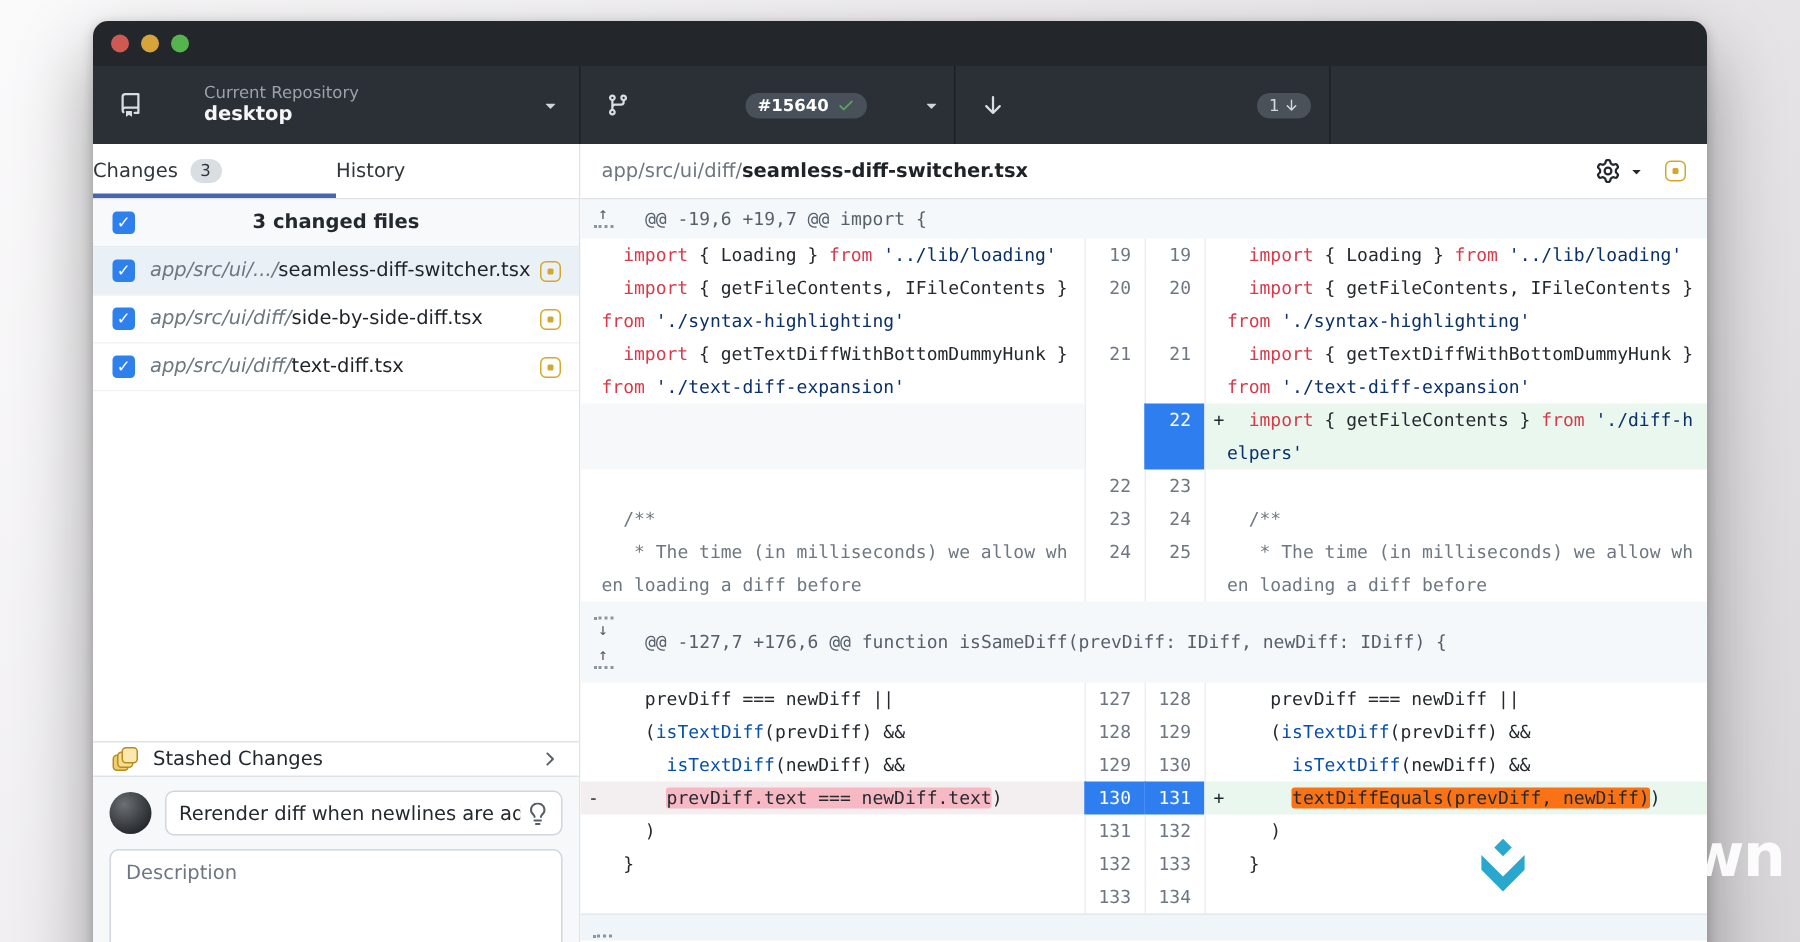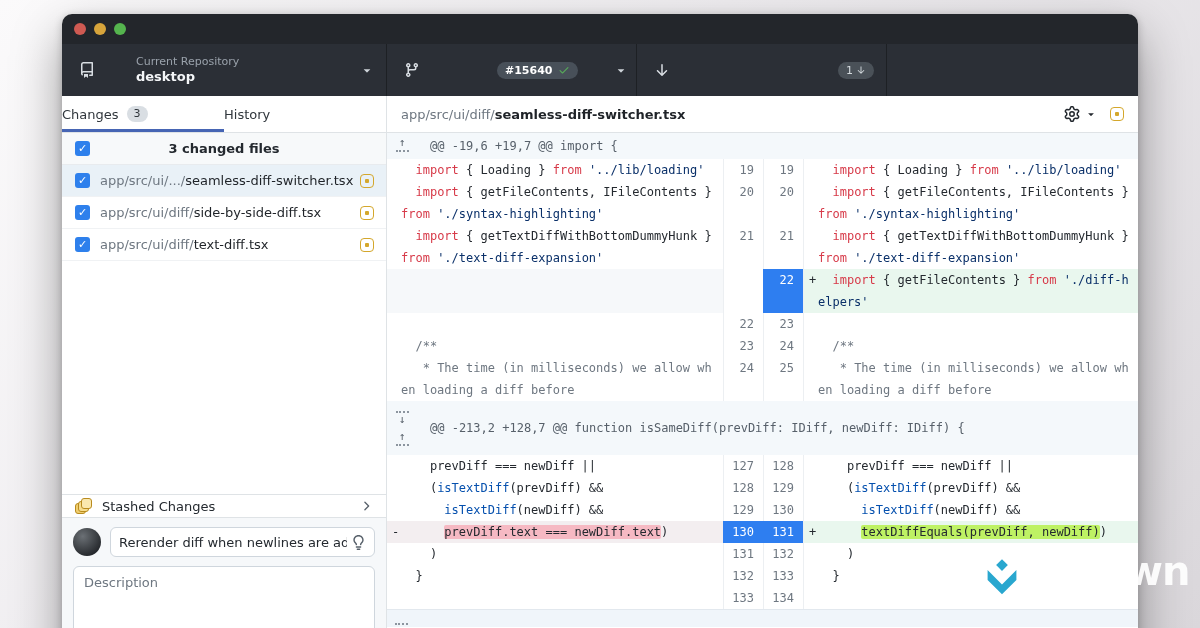--- a/index.html
+++ b/index.html
@@ -47,21 +47,21 @@
   .summary-row { height:32px; flex:none; background:#f7f9fa; border-bottom:1px solid #e8ebee; position:relative; display:flex; align-items:center; justify-content:center; }
   .summary-row .cb { position:absolute; left:13px; top:8px; }
   .summary-text { font-size:13px; font-weight:600; color:#24292f; }
 
   .cb { width:15px; height:15px; border-radius:3px; background:#2e80ec; color:#fff; font-size:11px; line-height:15px; text-align:center; flex:none; cursor:pointer; }
 
   .file-list { flex:none; }
   .file-row { height:32px; display:flex; align-items:center; padding:0 12px 0 13px; border-bottom:1px solid #f0f2f4; cursor:pointer; }
   .file-row.selected { background:#e9f1f7; }
   .file-path { margin-left:10px; flex:1; min-width:0; font-size:13px; white-space:nowrap; overflow:hidden; }
-  .file-path .pre { color:#6e7781; } .file-path .nm { color:#1f2328; }
+  .file-path .pre { color:#6e7781;font-style:italic; } .file-path .nm { color:#1f2328; }
   .mod-icon { width:14px; height:14px; border:1.5px solid #d4a72c; border-radius:4px; position:relative; flex:none; background:transparent; }
   .mod-icon::after { content:""; position:absolute; left:50%; top:50%; width:4px; height:4px; margin:-2px 0 0 -2px; border-radius:1px; background:#d4a72c; }
 
   .sb-spacer { flex:1; background:#fff; }
 
   .stash-row { height:24px; flex:none; border-top:1px solid #dfe3e6; border-bottom:1px solid #dfe3e6; display:flex; align-items:center; padding:0 13px; cursor:pointer; background:#fff; }
   .stash-icon { position:relative; width:17px; height:16px; flex:none; }
   .stash-icon i { position:absolute; width:11px; height:11px; border:1.5px solid #b98b1e; border-radius:3px; background:#f6dd8f; }
   .stash-icon i:nth-child(1){ left:0; top:5px; background:#efce6f;}
   .stash-icon i:nth-child(2){ left:3px; top:2.5px; }
@@ -101,21 +101,21 @@
   .dcell-num.sel { background:#2e7ef0; color:#fff; border-left-color:#2e7ef0; }
   .dcell-right { flex:1; min-width:0; display:flex; padding-right:4px; border-left:1px solid #eceff2; }
   .marker { width:14px; flex:none; padding-left:5px; }
   .code { flex:1; min-width:0; white-space:pre-wrap; word-break:break-all; }
   .k-filler { background:#f6f8fa; }
   .k-deleted { background:#f3eef0; }
   .k-added { background:#e9f7ee; }
   .tk-p { color:#24292f; } .tk-k { color:#d73a49; } .tk-s { color:#0a3069; }
   .tk-f { color:#0550ae; } .tk-c { color:#6e7781; }
   .tk-dh { background:#f6b9c3; border-radius:2px; }
-  .tk-ah { background:#bef264; border-radius:2px; }
+  .tk-ah { background:#f97316; border-radius:2px; }
 
   .hunk-row { display:flex; align-items:center; background:#f4f8fb; color:#57606a; }
   .hunk-row.h-up { min-height:26px; }
   .hunk-row.h-downup { min-height:54px; }
   .hunk-gutter { width:30px; flex:none; display:flex; flex-direction:column; align-items:center; justify-content:center; gap:7px; }
   .exp-icon { display:flex; flex-direction:column; align-items:center; cursor:pointer; color:#57606a; }
   .exp-icon .arr { font-size:11px; line-height:10px; }
   .exp-icon .dots { width:13px; border-top:2px dotted #8c959f; margin:2px 0; }
   .hunk-text { margin-left:13px; white-space:pre; overflow:hidden; }
 
@@ -382,21 +382,21 @@
               <div class="hunk-gutter">
                 <span class="exp-icon">
                   <span class="dots"></span>
                   <span class="arr">↓</span>
                 </span>
                 <span class="exp-icon">
                   <span class="arr">↑</span>
                   <span class="dots"></span>
                 </span>
               </div>
-              <div class="hunk-text">@@ -213,2 +128,7 @@ function isSameDiff(prevDiff: IDiff, newDiff: IDiff) {</div>
+              <div class="hunk-text">@@ -127,7 +176,6 @@ function isSameDiff(prevDiff: IDiff, newDiff: IDiff) {</div>
             </div>
             <div class="diff-row">
               <div class="dcell-left k-context">
                 <span class="marker"></span>
                 <span class="code"><span class="tk-p">    prevDiff === newDiff ||</span></span>
               </div>
               <div class="dcell-num old">127</div>
               <div class="dcell-num new">128</div>
               <div class="dcell-right k-context">
                 <span class="marker"></span>

